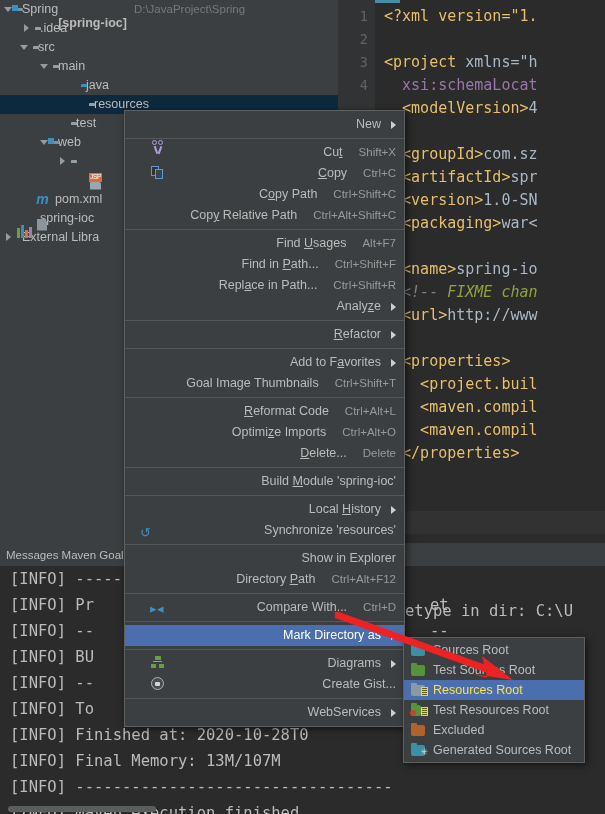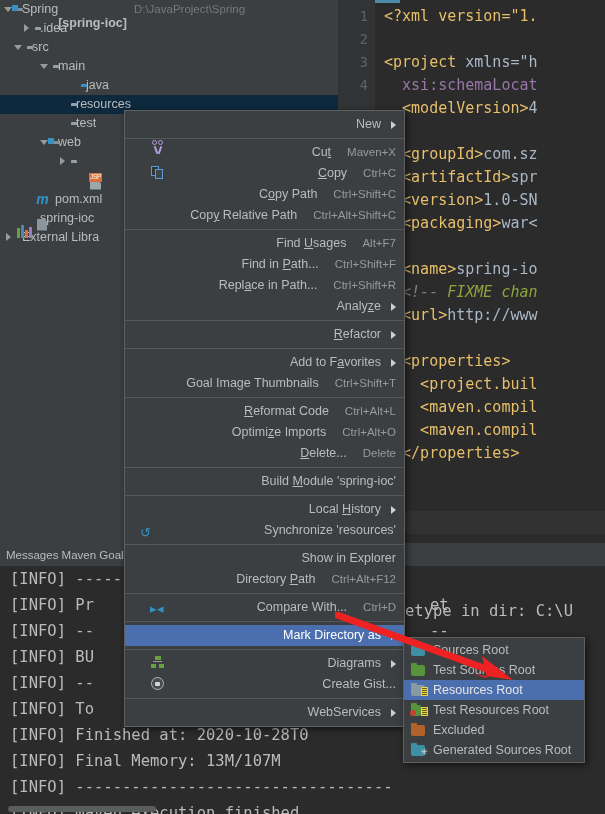--- a/index.html
+++ b/index.html
@@ -203,21 +203,21 @@
   #sub {
     position: absolute; left: 403px; top: 637px; width: 182px;
     background: #3c3f41; border: 1px solid #5e6060;
     box-shadow: 2px 2px 7px rgba(0,0,0,0.55);
     font-size: 12.5px; color: #bbbbbb; padding: 2px 0;
   }
   .si {
     height: 20px; line-height: 20px; display: flex; align-items: center;
     padding-left: 6px; white-space: nowrap;
   }
-  .si.hl { background: #4b6eaf; color: #e5e5e5; }
+  .si.hl { background: #4b6eaf; color: #fde047; }
   .si .sicon { width: 18px; flex: 0 0 18px; height: 14px; position: relative; margin-right: 5px; }
   .sf { position: absolute; left: 1px; top: 2px; width: 14px; height: 11px; border-radius: 1px 2px 2px 2px; }
   .sf::before { content:""; position:absolute; left:0; top:-2px; width:6px; height:3px; border-radius:1px 1px 0 0; background: inherit; }
   .sf.teal { background: #3d8fa5; }
   .sf.green { background: #57933a; }
   .sf.grayblue { background: #8a9aa3; }
   .sf.brown { background: #b1622a; }
   .lines { position: absolute; right: 0px; bottom: 1px; width: 7px; height: 9px; background: #e8d44d; }
   .lines::after {
     content:""; position:absolute; left:1px; top:1px; width:5px; height:1px; background:#6b6010;
@@ -240,36 +240,36 @@
         <span class="ic"><span class="folder module"></span></span>
         <span class="tlabel">Spring</span>
         <span class="tlabel tbold"> [spring-ioc]</span>
         <span class="tdim">D:\JavaProject\Spring</span>
       </div>
       <div class="trow" style="padding-left: 22px;">
         <span class="twist r"></span>
         <span class="ic"><span class="folder"></span></span>
         <span class="tlabel">.idea</span>
       </div>
-      <div class="trow" style="padding-left: 14px;">
+      <div class="trow" style="padding-left: 20px;">
         <span class="twist d"></span>
         <span class="ic"><span class="folder"></span></span>
         <span class="tlabel">src</span>
       </div>
       <div class="trow" style="padding-left: 40px;">
         <span class="twist d"></span>
         <span class="ic"><span class="folder"></span></span>
         <span class="tlabel">main</span>
       </div>
       <div class="trow" style="padding-left: 68px;">
         <span class="twist "></span>
         <span class="ic"><span class="folder blue"></span></span>
         <span class="tlabel">java</span>
       </div>
-      <div class="trow sel" style="padding-left: 58px;">
+      <div class="trow sel" style="padding-left: 76px;">
         <span class="twist "></span>
         <span class="ic"><span class="folder"></span></span>
         <span class="tlabel">resources</span>
       </div>
       <div class="trow" style="padding-left: 58px;">
         <span class="twist "></span>
         <span class="ic"><span class="folder"></span></span>
         <span class="tlabel">test</span>
       </div>
       <div class="trow" style="padding-left: 40px;">
@@ -326,21 +326,21 @@
   <div id="ctx">
       <div class="mi">
         <span class="micon"></span>
         <span class="mlab">New</span>
         <span class="marrow"></span>
       </div>
       <div class="msep"></div>
       <div class="mi">
         <span class="micon"><span class="ic-cut"><i></i><i></i></span></span>
         <span class="mlab">Cu<u>t</u></span>
-        <span class="mkey">Maven+X</span>
+        <span class="mkey">Shift+X</span>
       </div>
       <div class="mi">
         <span class="micon"><span class="ic-copy"><span></span><span></span></span></span>
         <span class="mlab"><u>C</u>opy</span>
         <span class="mkey">Ctrl+C</span>
       </div>
       <div class="mi">
         <span class="micon"></span>
         <span class="mlab">C<u>o</u>py Path</span>
         <span class="mkey">Ctrl+Shift+C</span>

